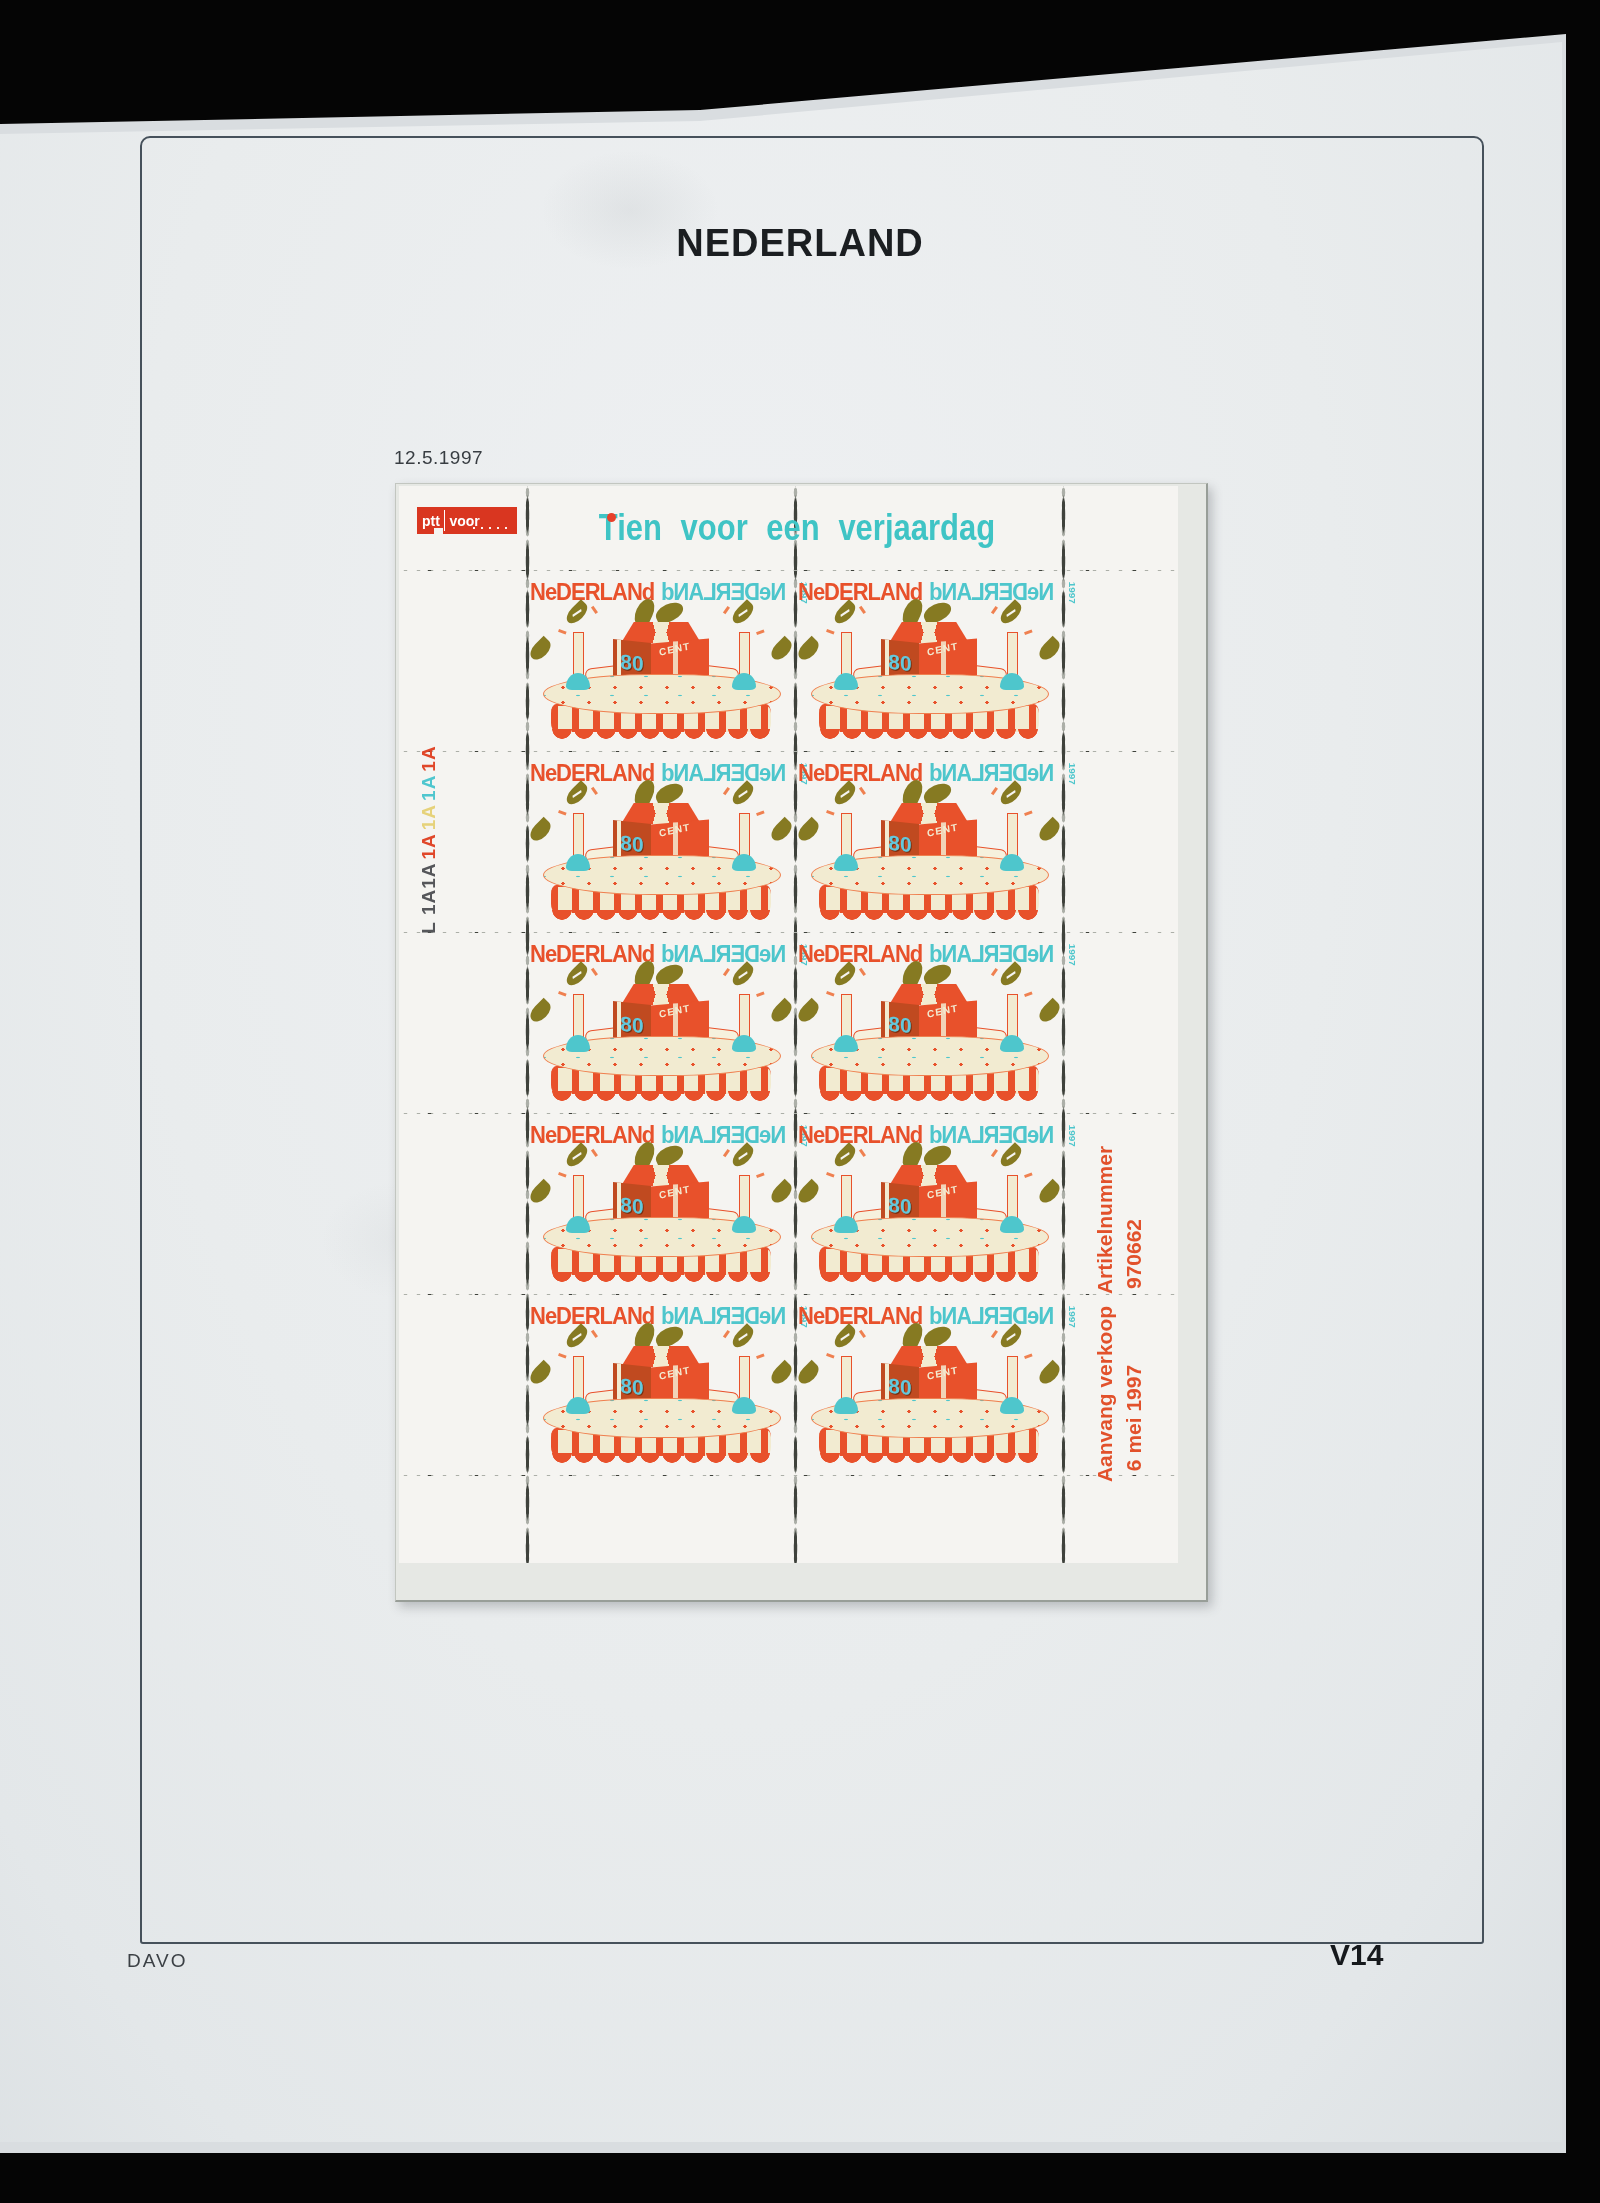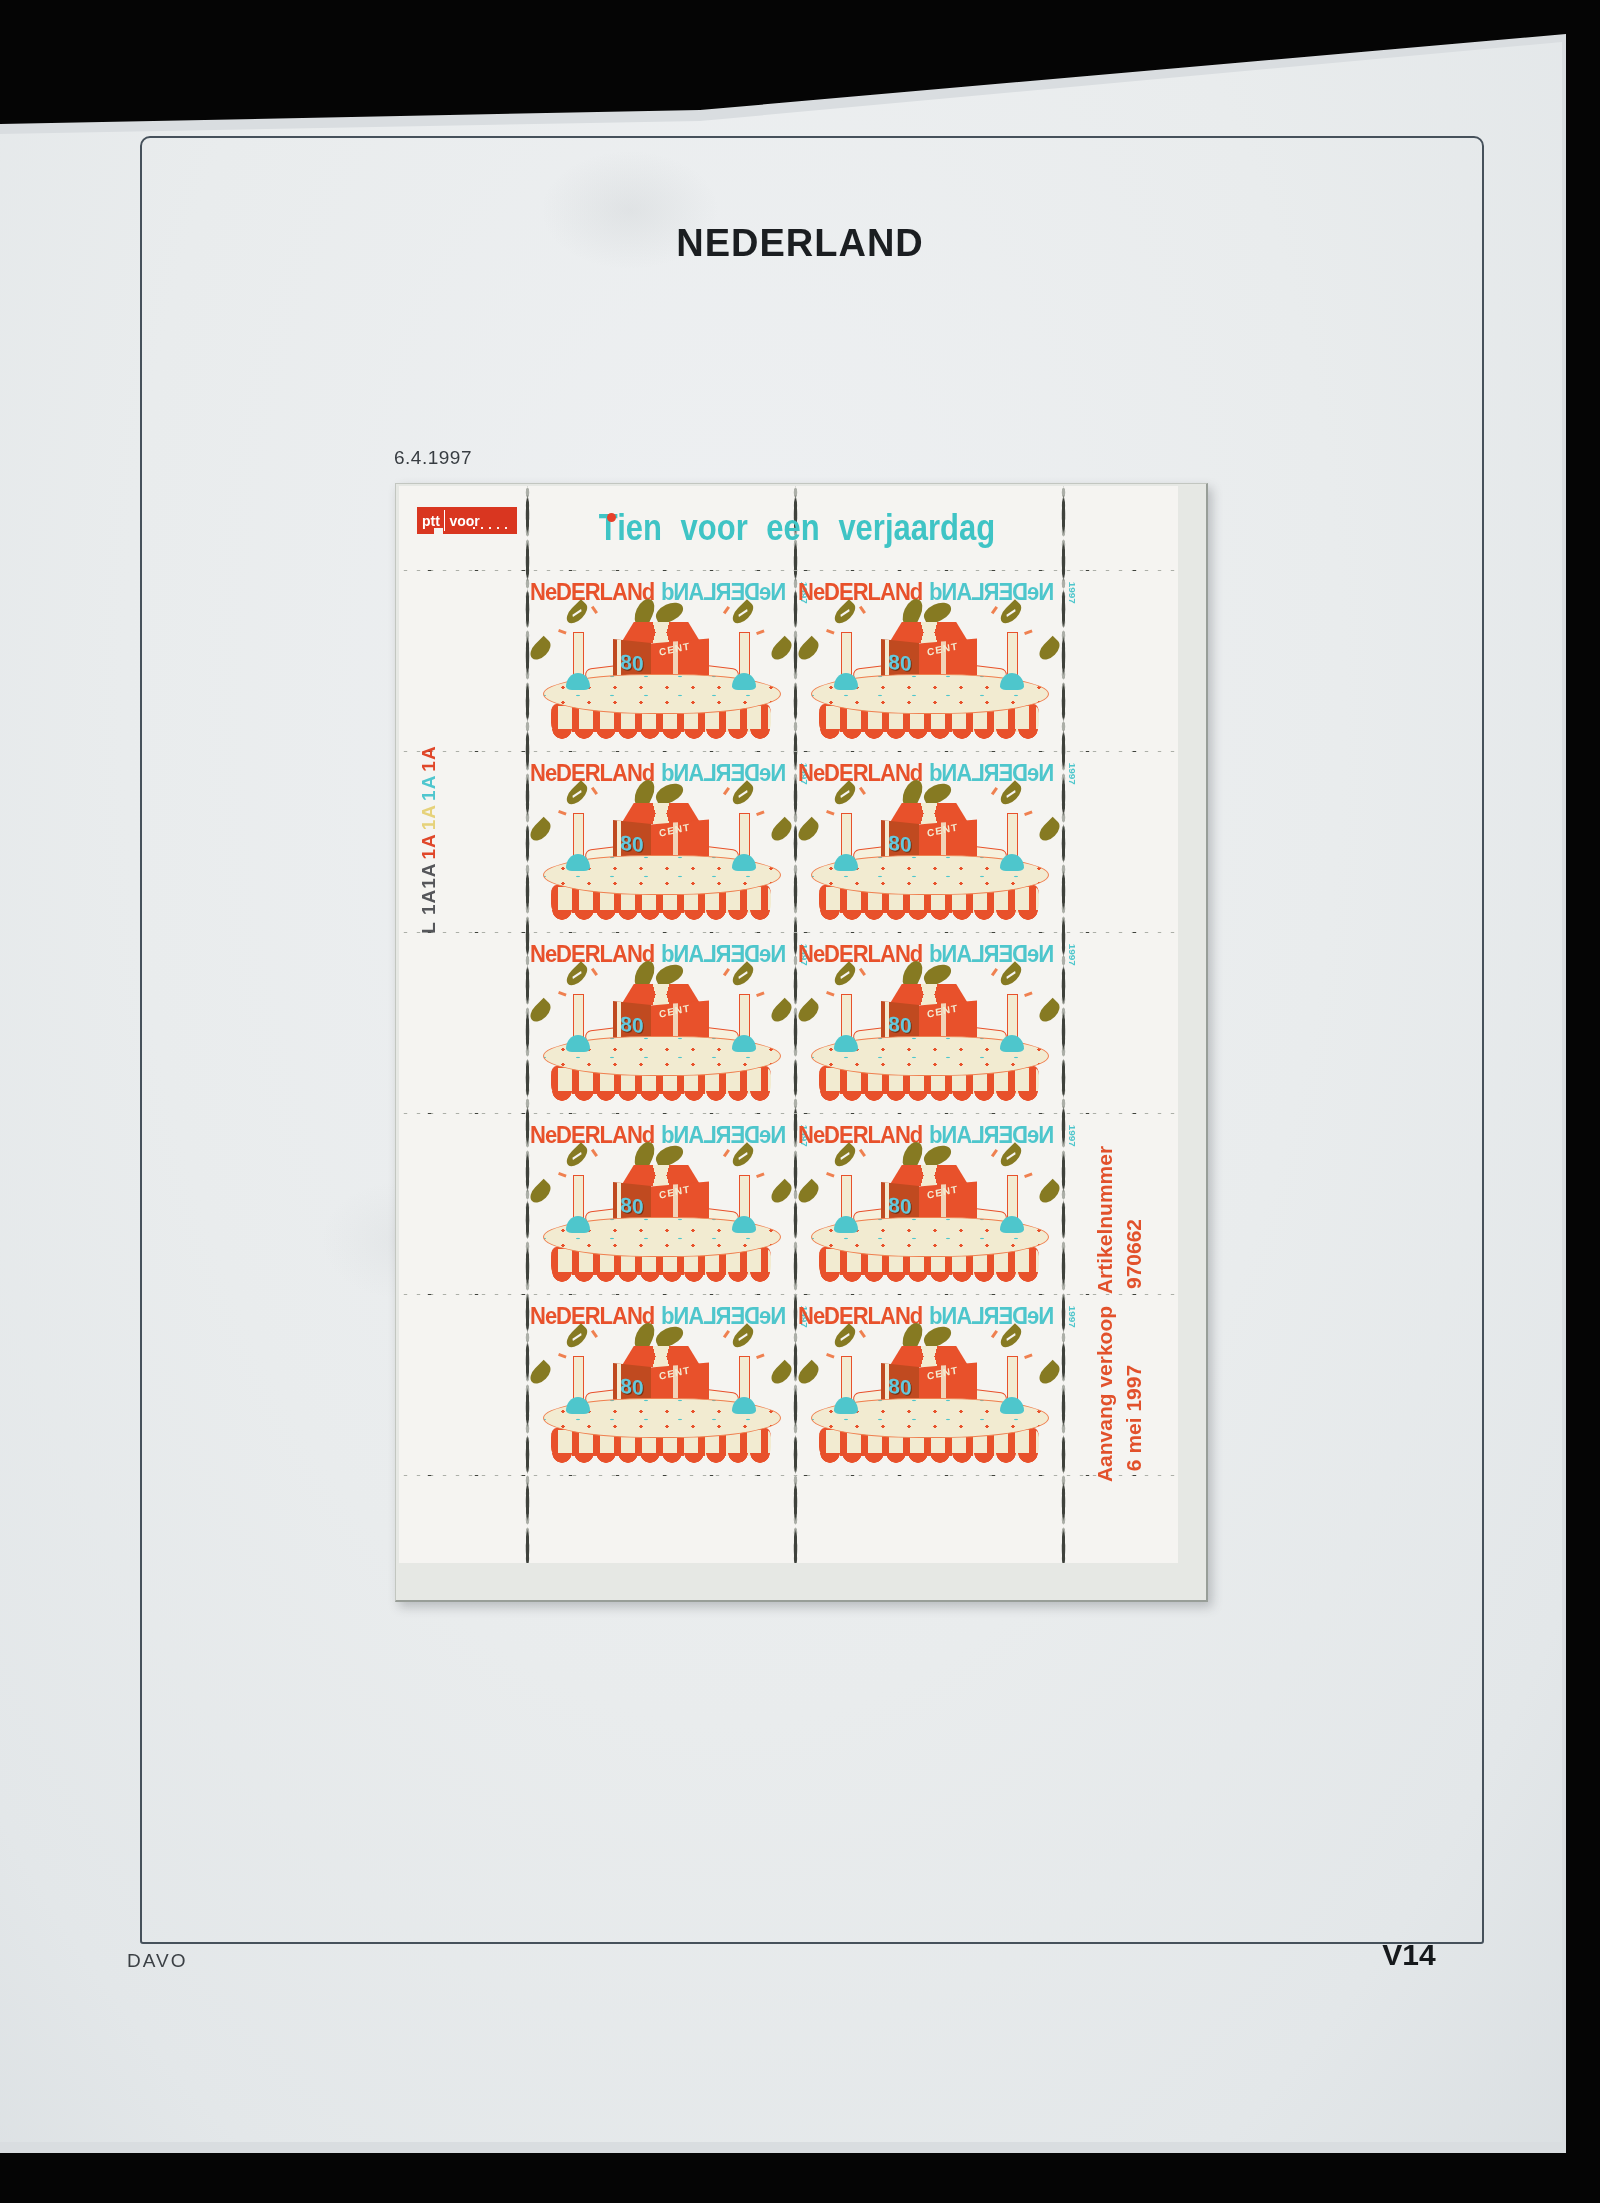--- a/index.html
+++ b/index.html
@@ -17,21 +17,21 @@
   .sm2{left:880px;top:690px;width:220px;height:160px;background:radial-gradient(rgba(120,128,134,.08),transparent 70%);}
   .sm3{left:320px;top:1180px;width:160px;height:120px;background:radial-gradient(rgba(120,128,134,.06),transparent 70%);}
 
   .page-frame{position:absolute;left:140px;top:136px;width:1340px;height:1804px;
     border:2px solid #46515b;border-radius:10px 10px 3px 3px;}
 
   .page-title{position:absolute;left:0;top:222px;width:1600px;text-align:center;
     font-size:38px;font-weight:bold;letter-spacing:1px;color:#1b1e21;}
   .date-label{position:absolute;left:394px;top:447px;font-size:19px;color:#383d42;letter-spacing:.5px;}
   .publisher{position:absolute;left:127px;top:1950px;font-size:19px;color:#3b4045;letter-spacing:2px;}
-  .page-code{position:absolute;left:1330px;top:1938px;width:158px;text-align:center;
+  .page-code{position:absolute;left:1330px;top:1938px;width:158px;text-align:left;
     font-size:30px;font-weight:bold;color:#16191c;}
 
   
   .mount{position:absolute;left:395px;top:483px;width:810px;height:1116px;background:#e6e8e4;
     border:1px solid #c2c6c0;border-right:2px solid #989e98;border-bottom:2px solid #989e98;
     box-shadow:4px 5px 10px rgba(60,66,72,.28);}
   .sheet{position:absolute;left:3px;top:2px;width:779px;height:1077px;background:#f5f4f1;}
 
   
   .pv,.ph{position:absolute;z-index:5;}
@@ -129,21 +129,21 @@
   <div class="back-page"></div>
 
   <div class="album-page">
     <div class="smudge sm1"></div>
     <div class="smudge sm2"></div>
     <div class="smudge sm3"></div>
 
     <div class="page-frame"></div>
 
     <div class="page-title">NEDERLAND</div>
-    <div class="date-label">6.4.1997</div>
+    <div class="date-label">12.5.1997</div>
 
     <div class="mount">
       <div class="sheet">
 
         <div id="stamps">
             <div class="stamp" style="left: 128px; top: 84px;">
     <div class="country-band">
       <span class="country-red">NeDERLANd</span>
       <span class="country-mir">NeDERLANd</span>
       <span class="year-mark">1997</span>

